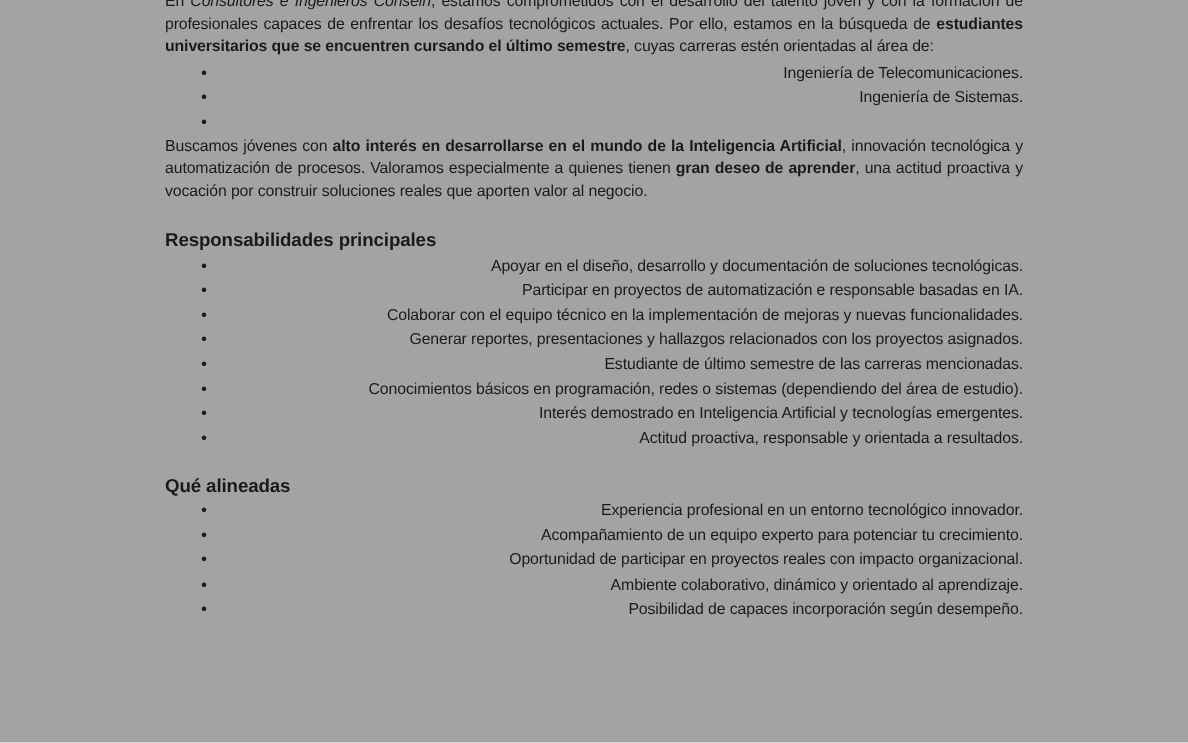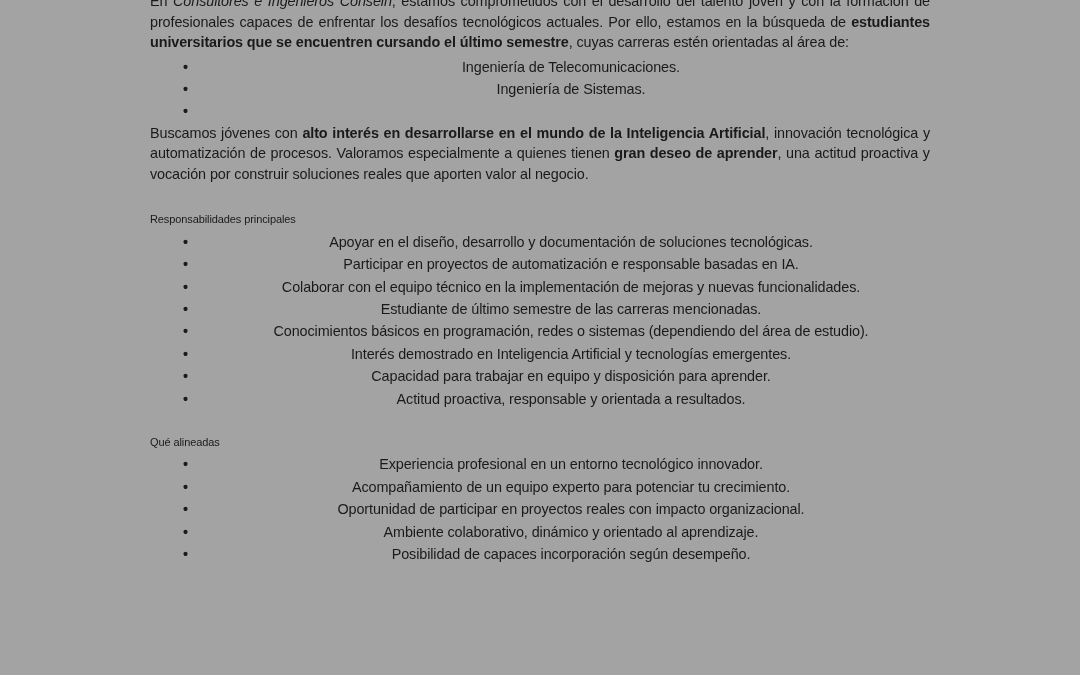--- a/index.html
+++ b/index.html
@@ -22,34 +22,34 @@
     letter-spacing: -0.1px;
   }
   p { margin: 0; text-align: justify; }
   .b { font-weight: bold; }
   .i { font-style: italic; }
   ul {
     list-style: none;
     margin: 0;
     padding: 0 0 0 62px;
     line-height: 22.4px;
-    text-align: center;
+    text-align: right;
   }
   ul.areas { margin-top: 3px; }
   li { position: relative; min-height: 22.4px; }
   li::before {
     content: "\2022";
     position: absolute;
     left: -29px;
     top: 0;
     font-weight: bold;
   }
   h2 {
-    font-size: 11px;
-    font-weight: normal;
+    font-size: 17px;
+    font-weight: bold;
     line-height: 20.5px;
     margin: 25px 0 1px 0;
     text-align: left;
   }
   section[data-name="section-profile"] h2 { margin-top: 18px; }
   section[data-name="section-offer"] h2 { margin-top: 22px; }
 </style>
 </head>
 <body>
 
@@ -69,29 +69,29 @@
     <p data-name="pitch-paragraph">
       <span data-name="pitch-text">Buscamos jóvenes con </span><span class="b" data-name="pitch-highlight">alto interés en desarrollarse en el mundo de la Inteligencia Artificial</span><span data-name="pitch-text">, innovación tecnológica y automatización de procesos. Valoramos especialmente a quienes tienen </span><span class="b" data-name="pitch-highlight">gran deseo de aprender</span><span data-name="pitch-text">, una actitud proactiva y vocación por construir soluciones reales que aporten valor al negocio.</span>
     </p>
 
     <section data-name="section-responsibilities">
       <h2 data-name="section-heading">Responsabilidades principales</h2>
       <ul data-name="responsibilities-list">
         <li data-name="list-item">Apoyar en el diseño, desarrollo y documentación de soluciones tecnológicas.</li>
         <li data-name="list-item">Participar en proyectos de automatización e responsable basadas en IA.</li>
         <li data-name="list-item">Colaborar con el equipo técnico en la implementación de mejoras y nuevas funcionalidades.</li>
+        <li data-name="list-item">Generar reportes, presentaciones y hallazgos relacionados con los proyectos asignados.</li>
       </ul>
     </section>
 
     <section data-name="section-profile">
       <ul data-name="profile-list">
         <li data-name="list-item">Estudiante de último semestre de las carreras mencionadas.</li>
         <li data-name="list-item">Conocimientos básicos en programación, redes o sistemas (dependiendo del área de estudio).</li>
         <li data-name="list-item">Interés demostrado en Inteligencia Artificial y tecnologías emergentes.</li>
-        <li data-name="list-item">Capacidad para trabajar en equipo y disposición para aprender.</li>
         <li data-name="list-item">Actitud proactiva, responsable y orientada a resultados.</li>
       </ul>
     </section>
 
     <section data-name="section-offer">
       <h2 data-name="section-heading">Qué alineadas</h2>
       <ul data-name="offer-list">
         <li data-name="list-item">Experiencia profesional en un entorno tecnológico innovador.</li>
         <li data-name="list-item">Acompañamiento de un equipo experto para potenciar tu crecimiento.</li>
         <li data-name="list-item">Oportunidad de participar en proyectos reales con impacto organizacional.</li>

